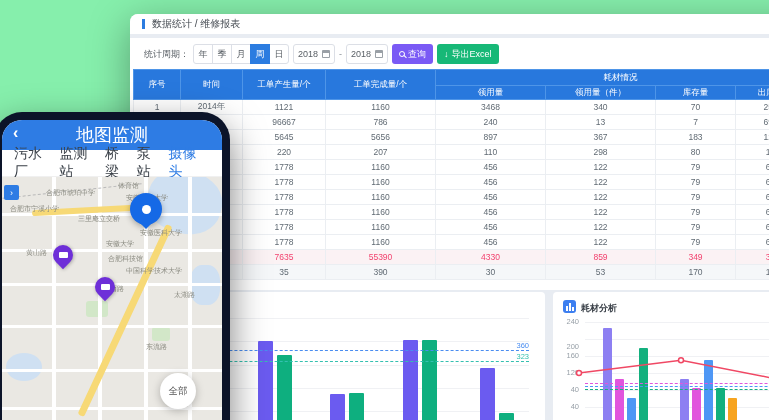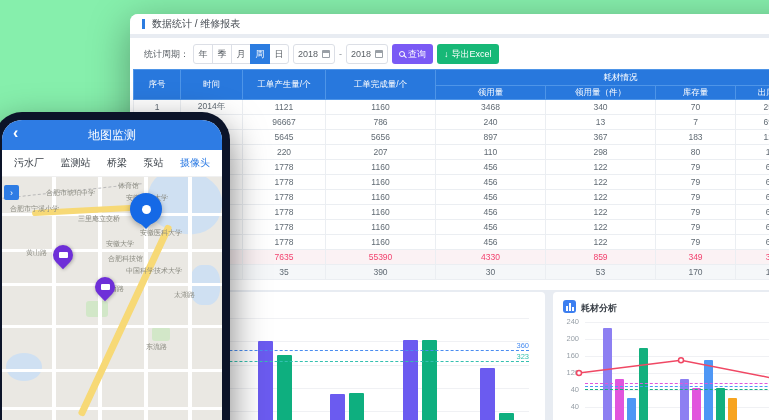--- a/index.html
+++ b/index.html
@@ -54,23 +54,23 @@
   .ytick{position:absolute;left:4px;width:22px;text-align:right;font-size:7.5px;color:#98a0a8}
   .gridline-r{position:absolute;left:32px;right:6px;height:1px;background:#f0f1f4}
   .refline-r{position:absolute;left:32px;right:6px;border-top:1px dashed;height:0}
   #chartR svg{position:absolute;left:0;top:0;pointer-events:none}
 
   
   #phone{position:absolute;left:-6px;top:112px;width:236px;height:372px;background:#0c1429;border-radius:28px;box-shadow:0 14px 36px rgba(0,0,0,.5);z-index:20;padding:8px}
   #screen{position:relative;width:100%;height:100%;background:#fff;border-radius:20px;overflow:hidden}
   .p-header{height:30px;background:#2e7ce4;display:flex;align-items:center;justify-content:center;position:relative}
   .p-back{position:absolute;left:11px;top:4px;color:#fff;font-size:16px;font-weight:bold}
-  .p-title{color:#fff;font-size:12px}
+  .p-title{color:#fff;font-size:18px}
   .p-tabs{height:27px;background:#fff;display:flex;align-items:center;justify-content:space-between;padding:0 10px;border-bottom:1px solid #f0f0f0}
-  .p-tab{font-size:10px;color:#3a4048;position:relative;padding:12px 2px;cursor:pointer}
+  .p-tab{font-size:14px;color:#3a4048;position:relative;padding:12px 2px;cursor:pointer}
   .p-tab.active{color:#2e7ce4}
   .p-tab.active::after{content:"";position:absolute;left:0;right:0;bottom:0;height:2px;background:#2e7ce4}
   .p-map{position:absolute;left:0;top:57px;width:100%;height:400px;background:#eae8e3;overflow:hidden}
   .road-v{position:absolute;top:0;bottom:0;width:4px;background:#fff}
   .road-h{position:absolute;left:0;right:0;height:3px;background:#fff}
   .road-y{position:absolute;background:#f7d976;border-radius:3px}
   .water{position:absolute;background:#cfe0f2}
   .park{position:absolute;background:#d2e7c8;border-radius:3px}
   .dashline{position:absolute;border-top:1px dashed #b9b9b9}
   .map-label{position:absolute;font-size:7px;color:#8a8a80;white-space:nowrap}
@@ -303,21 +303,21 @@
           <i style="height:5px"></i>
           <i style="height:8px"></i>
           <i style="height:4px"></i>
         </span>
       <span class="r-title">耗材分析</span>
 
       <div id="plotR"></div>
     <div class="gridline-r" style="top: 30px;"></div>
         <span class="ytick" style="top: 25px;">240</span>
         <div class="gridline-r" style="top: 47px;"></div>
-        <span class="ytick" style="top: 42px;">200</span>
+        <span class="ytick" style="top: 50px;">200</span>
         <div class="gridline-r" style="top: 64px;"></div>
         <span class="ytick" style="top: 59px;">160</span>
         <div class="gridline-r" style="top: 81px;"></div>
         <span class="ytick" style="top: 76px;">120</span>
         <div class="gridline-r" style="top: 98px;"></div>
         <span class="ytick" style="top: 93px;">40</span>
         <div class="gridline-r" style="top: 115px;"></div>
         <span class="ytick" style="top: 110px;">40</span>
         <div class="bar" style="left: 50px; width: 9px; top: 36.375px; height: 95.625px; background: rgb(141, 127, 242);"></div>
         <div class="bar" style="left: 127px; width: 9px; top: 87.375px; height: 44.625px; background: rgb(141, 127, 242);"></div>
@@ -395,16 +395,17 @@
         <div class="pin" style="left:51px;top:68px">
             <span class="cam">
               <i></i>
             </span>
           </div>
         <div class="pin" style="left:93px;top:100px">
             <span class="cam">
               <i></i>
             </span>
           </div>
+        <div class="all-btn">全部</div>
       </div>
     </div>
   </div>
 </div>
 
 </body></html>

